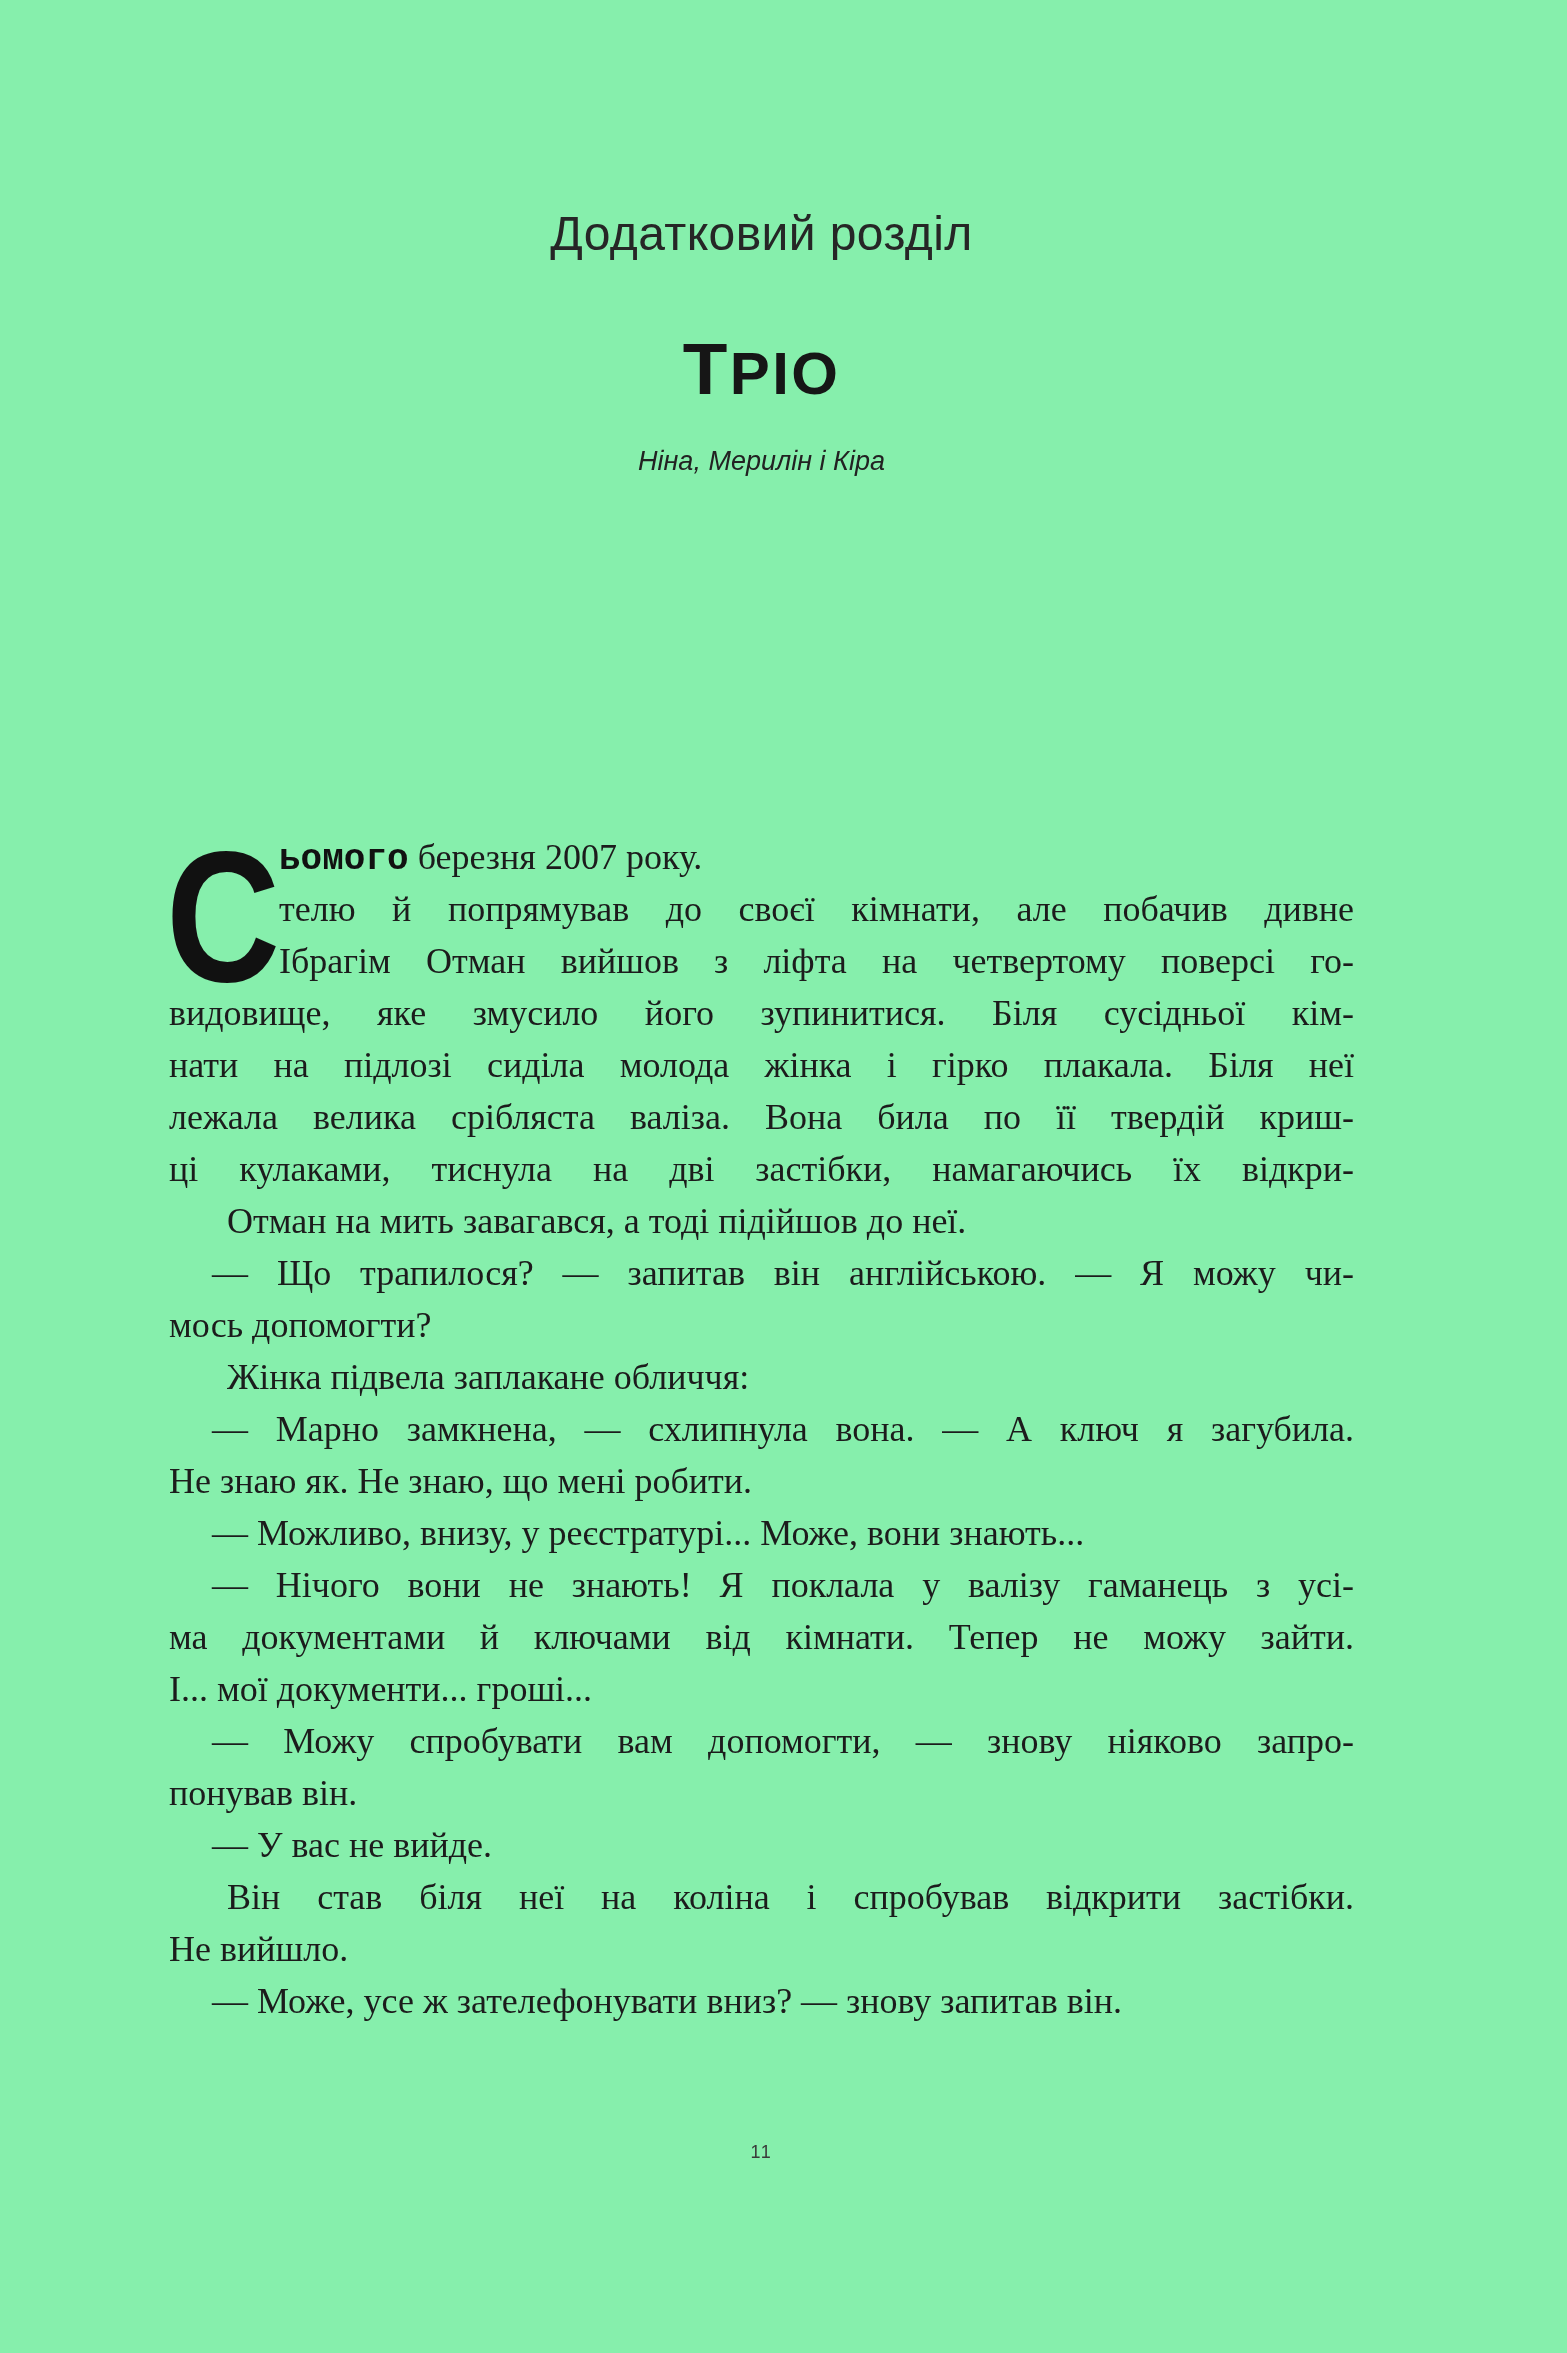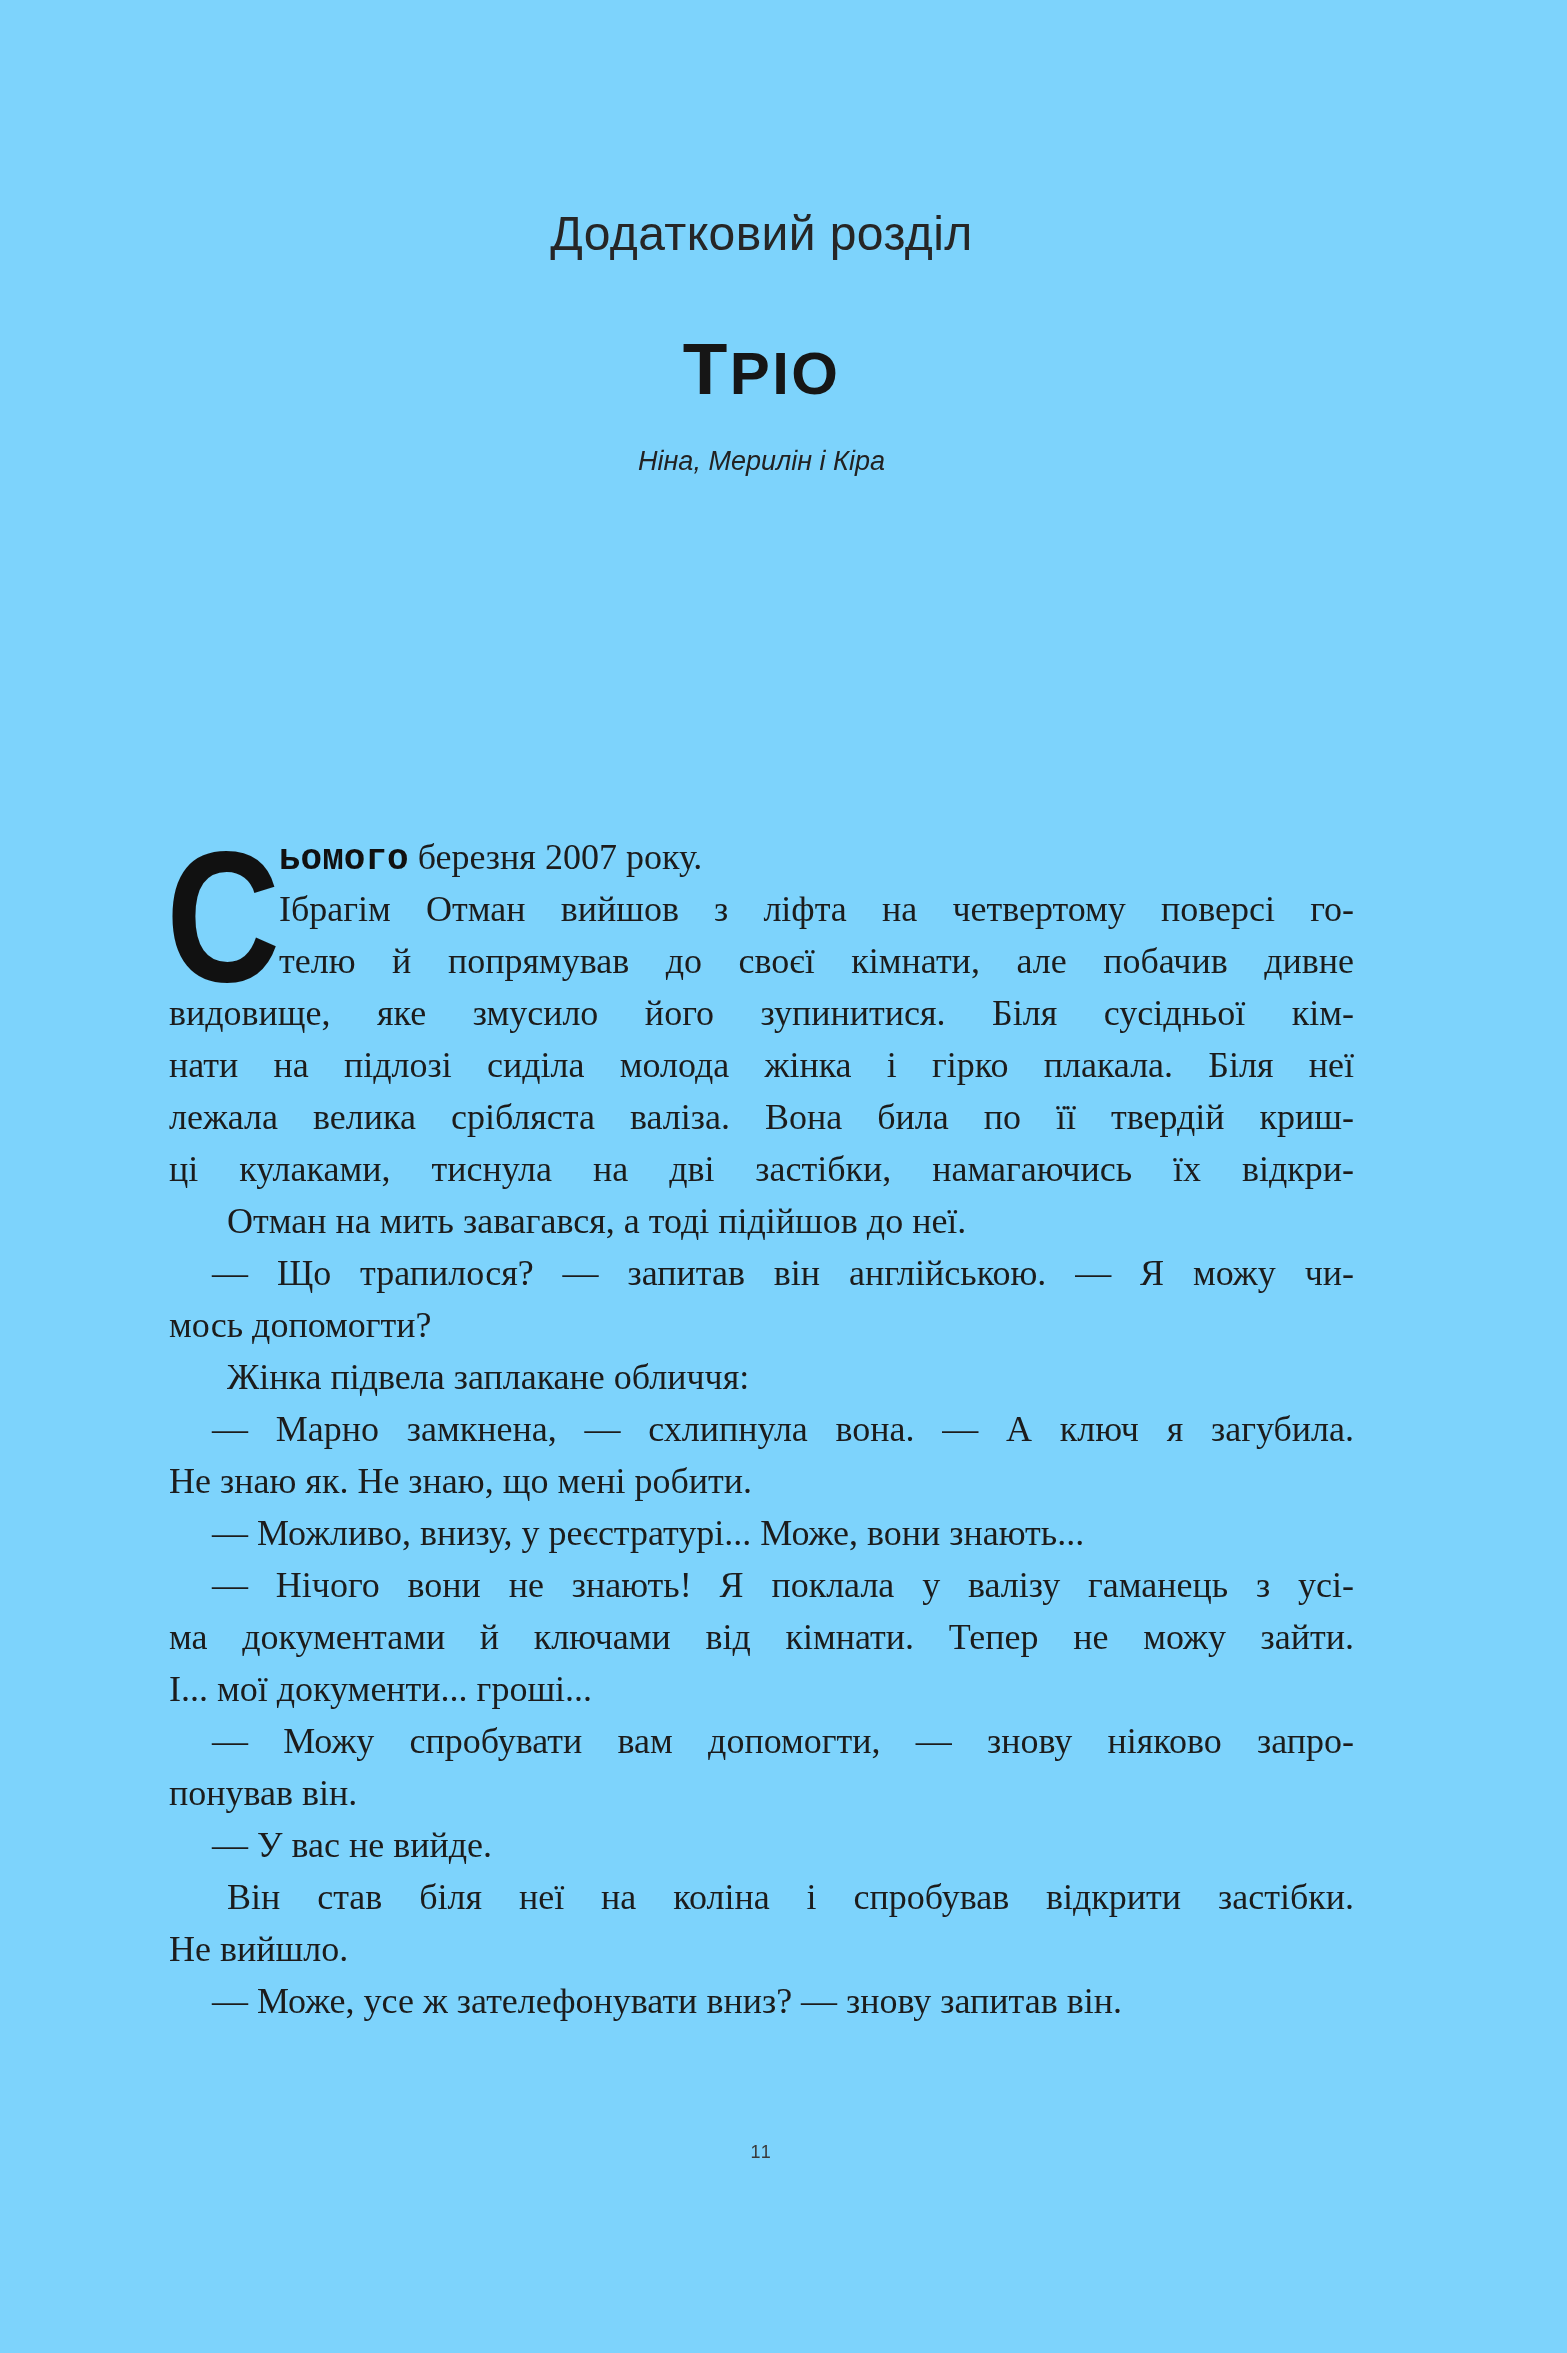--- a/index.html
+++ b/index.html
@@ -1,19 +1,19 @@
 <!DOCTYPE html>
 <html style="font-size:13px"><head>
 <meta charset="utf-8">
 <style>
   html,body{margin:0;padding:0;background:#e8e8e8;}
   .page{
     position:relative;
     width:1568px;height:2354px;
-    background:#7dd3fc;
+    background:#86efac;
     overflow:hidden;
     color:#1c1c1c;
     font-family:"Liberation Serif", serif;
   }
   .chapter-label{
     position:absolute;left:169px;top:206px;width:1185px;
     text-align:center;
     font-family:"Liberation Sans", sans-serif;
     font-size:48px;line-height:56px;
     color:#262626;
@@ -91,22 +91,22 @@
   <div class="title-line">
     <span class="title-initial">Т</span><span class="title-rest">РІО</span>
   </div>
 
   <div class="subtitle">Ніна, Мерилін і Кіра</div>
 
   <div class="body-text">
     <span class="dropcap">С</span>
     <div>
         <div class="line beside"><span class="lead">ьомого</span> березня 2007 року.</div>
+        <div class="line beside j">телю й попрямував до своєї кімнати, але побачив дивне</div>
         <div class="line beside j">Ібрагім Отман вийшов з ліфта на четвертому поверсі го-</div>
-        <div class="line beside j">телю й попрямував до своєї кімнати, але побачив дивне</div>
         <div class="line flush j">видовище, яке змусило його зупинитися. Біля сусідньої кім-</div>
         <div class="line flush j">нати на підлозі сиділа молода жінка і гірко плакала. Біля неї</div>
         <div class="line flush j">лежала велика срібляста валіза. Вона била по її твердій криш-</div>
         <div class="line flush j">ці кулаками, тиснула на дві застібки, намагаючись їх відкри-</div>
         <div class="line word">Отман на мить завагався, а тоді підійшов до неї.</div>
         <div class="line dash j">— Що трапилося? — запитав він англійською. — Я можу чи-</div>
         <div class="line flush">мось допомогти?</div>
         <div class="line word">Жінка підвела заплакане обличчя:</div>
         <div class="line dash j">— Марно замкнена, — схлипнула вона. — А ключ я загубила.</div>
         <div class="line flush">Не знаю як. Не знаю, що мені робити.</div>

